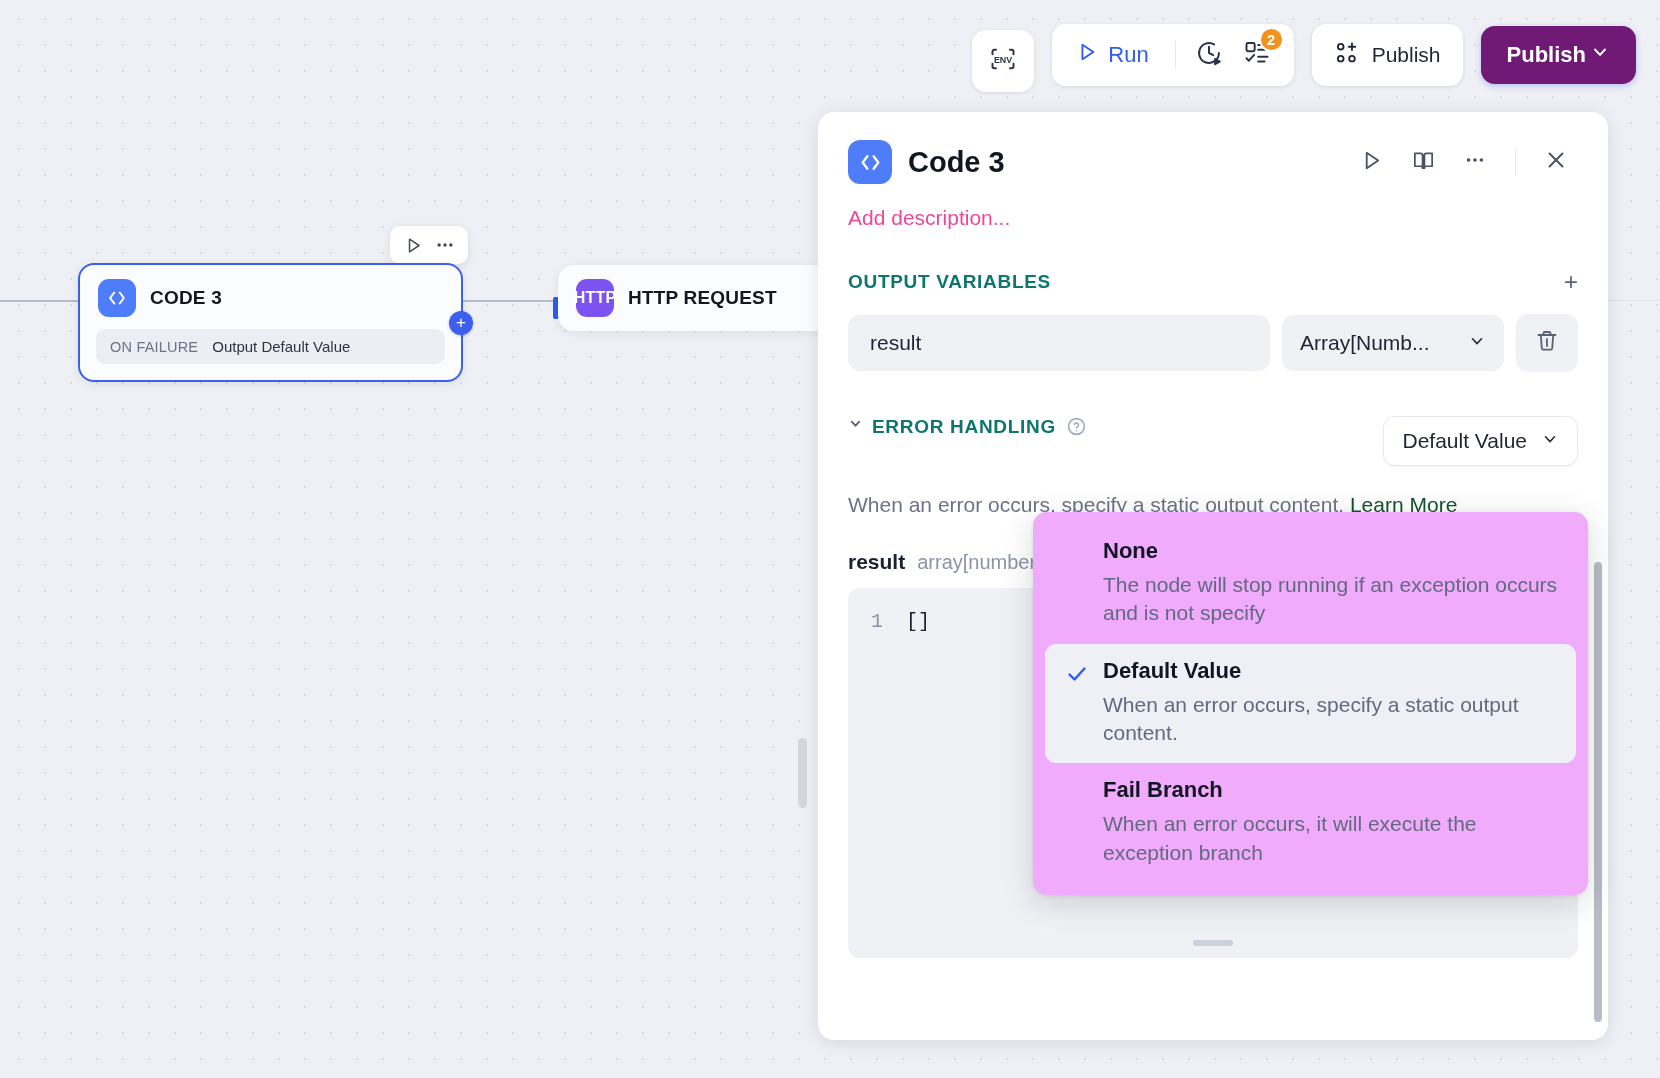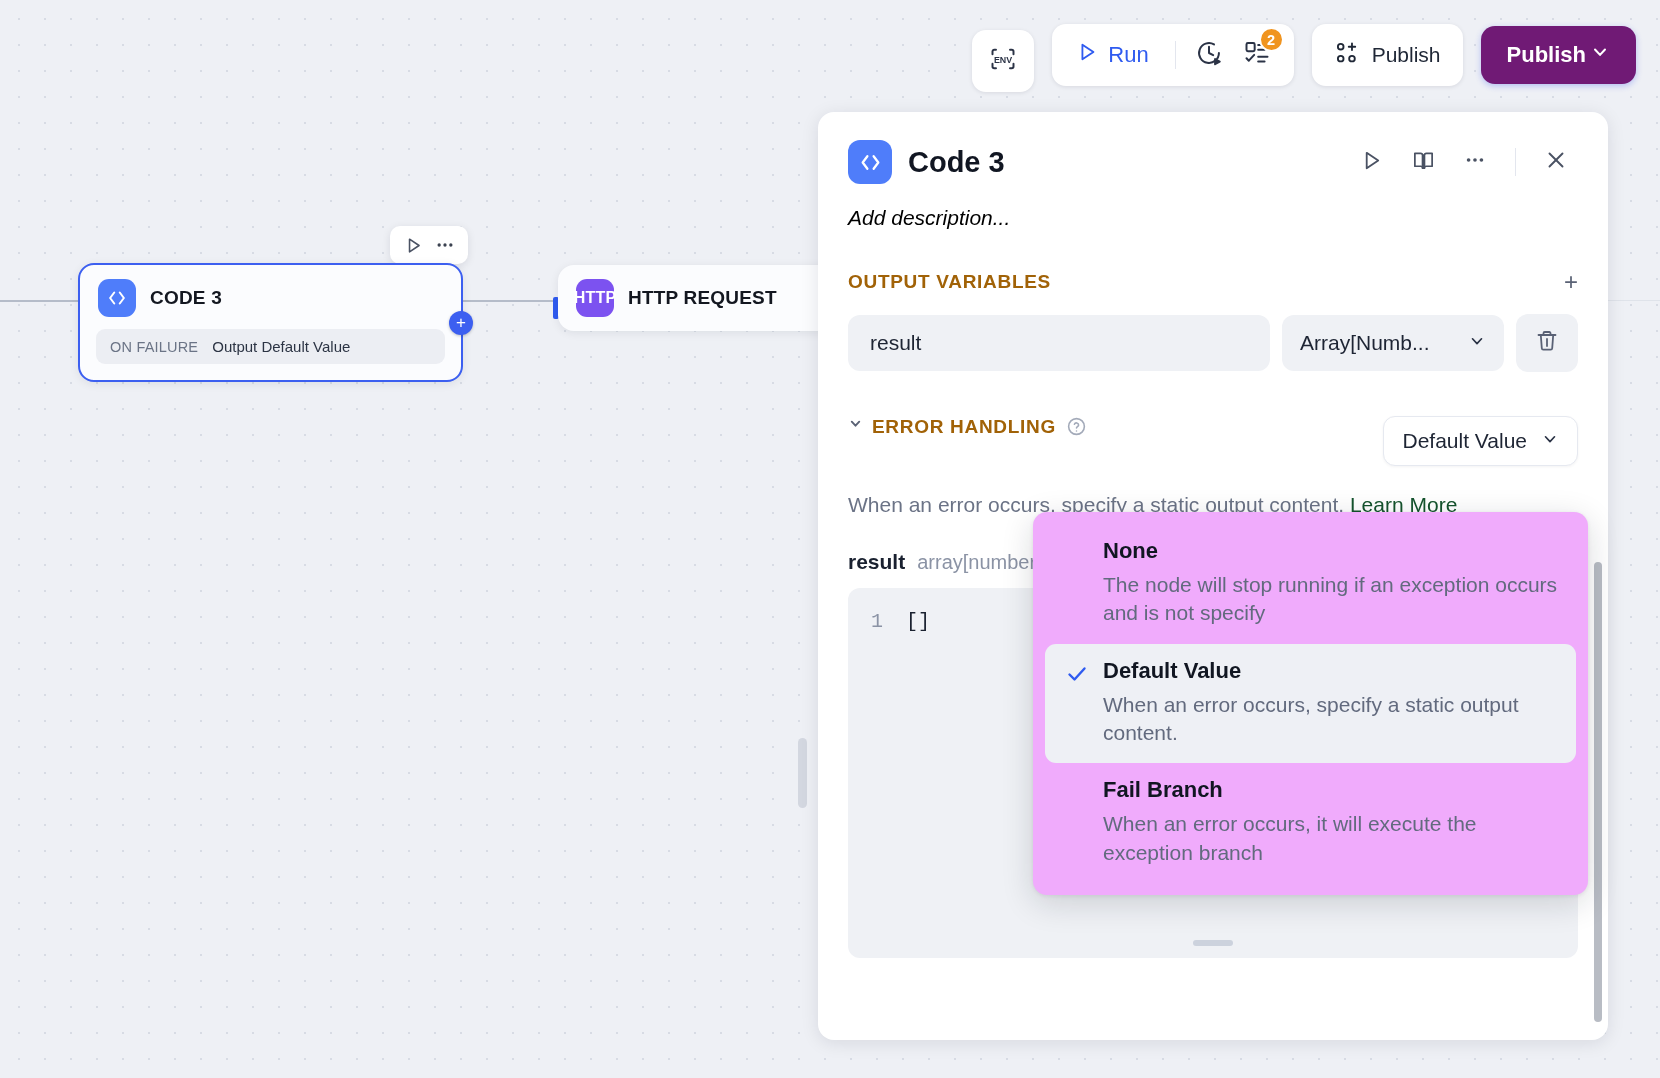--- a/index.html
+++ b/index.html
@@ -148,35 +148,35 @@
   .panel-icon {
     width: 44px; height: 44px; border-radius: 12px; background: #4f7dfa;
     display: flex; align-items: center; justify-content: center; flex: none;
   }
   .panel-title {
     margin-left: 16px; font-size: 29px; font-weight: 700; color: #111622;
   }
   .panel-actions { margin-left: auto; display: flex; align-items: center; gap: 8px; }
   .panel-actions .icon-btn { width: 44px; height: 44px; }
   .panel-desc {
-    margin-top: 22px; font-size: 21px; color: #000000; font-style: italic;
+    margin-top: 22px; font-size: 21px; color: #ec4899;
   }
 
   .panel-body {
     position: absolute; top: 152px; left: 0; right: 0; bottom: 0;
     overflow: hidden;
   }
   .body-inner { padding: 0 30px; position: relative; }
 
   .sect-head {
     display: flex; align-items: center; gap: 10px;
     padding-top: 14px;
   }
   .sect-title {
-    font-size: 19px; font-weight: 700; letter-spacing: .7px; color: #a16207;
+    font-size: 19px; font-weight: 700; letter-spacing: .7px; color: #0f766e;
   }
   .sect-head .spacer { margin-left: auto; }
   .plus-mini { color: #5a6275; font-size: 24px; line-height: 1; }
 
   .var-row {
     display: flex; align-items: center; gap: 12px; margin-top: 20px;
   }
   .var-name {
     flex: 1; background: #eff1f5; border-radius: 12px;
     padding: 16px 22px; font-size: 21px; color: #1e2534;

